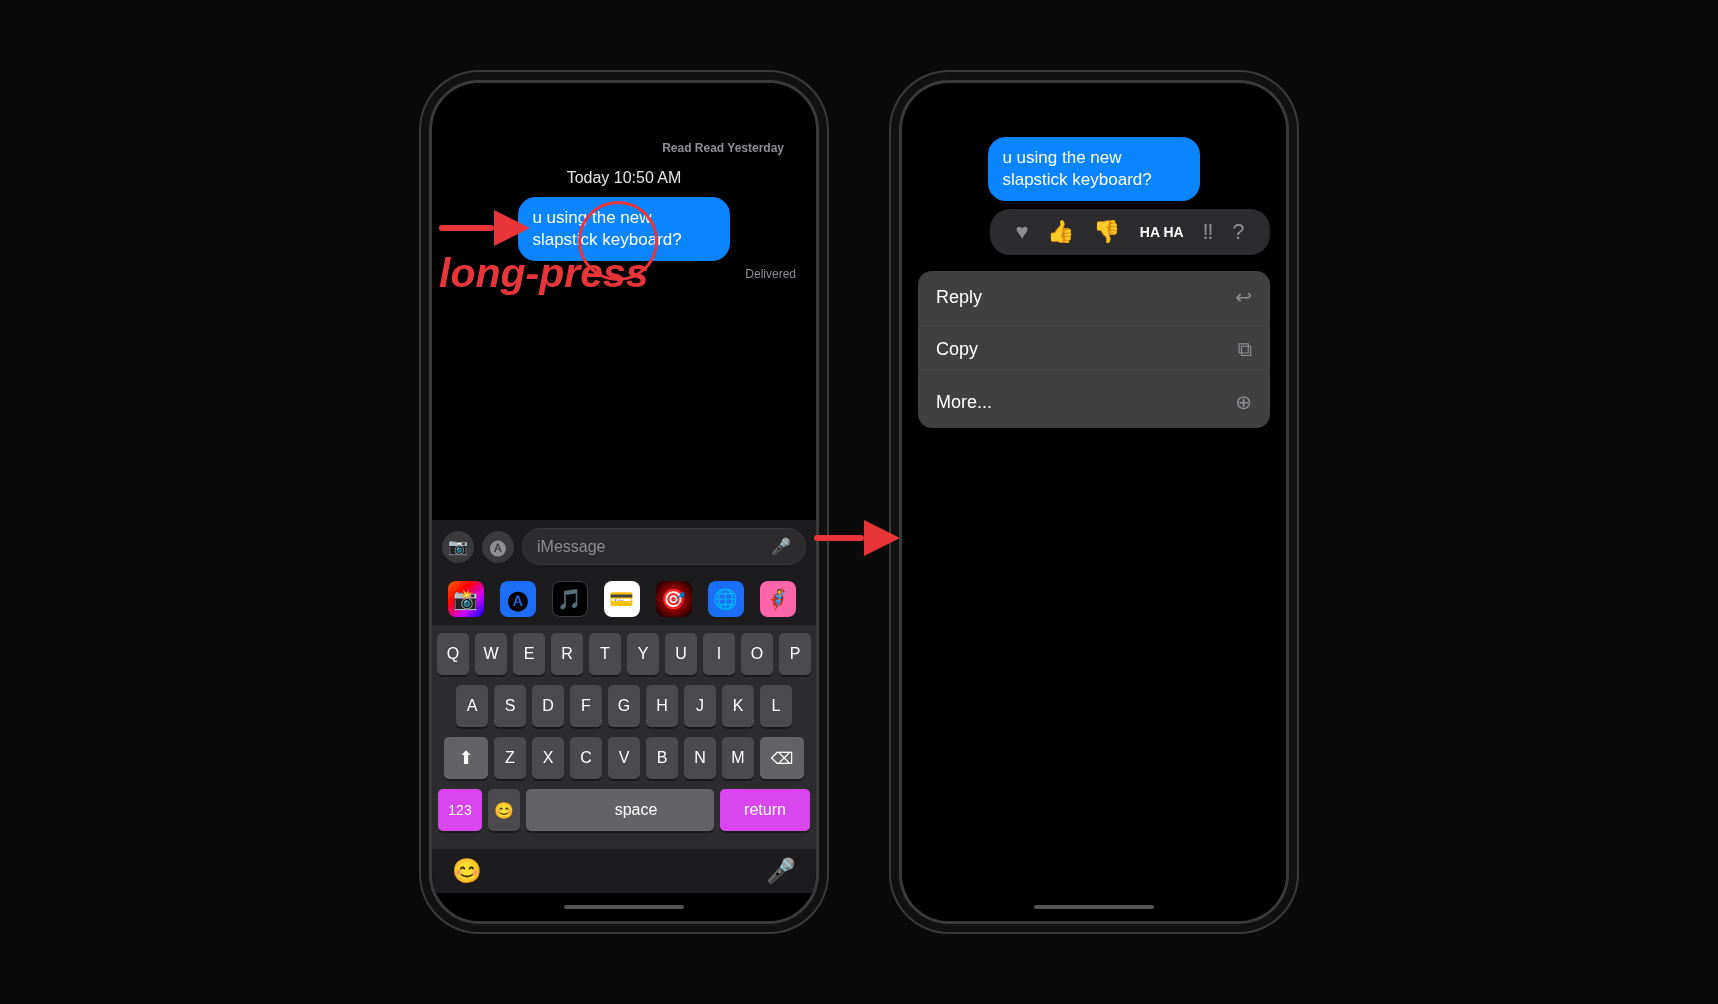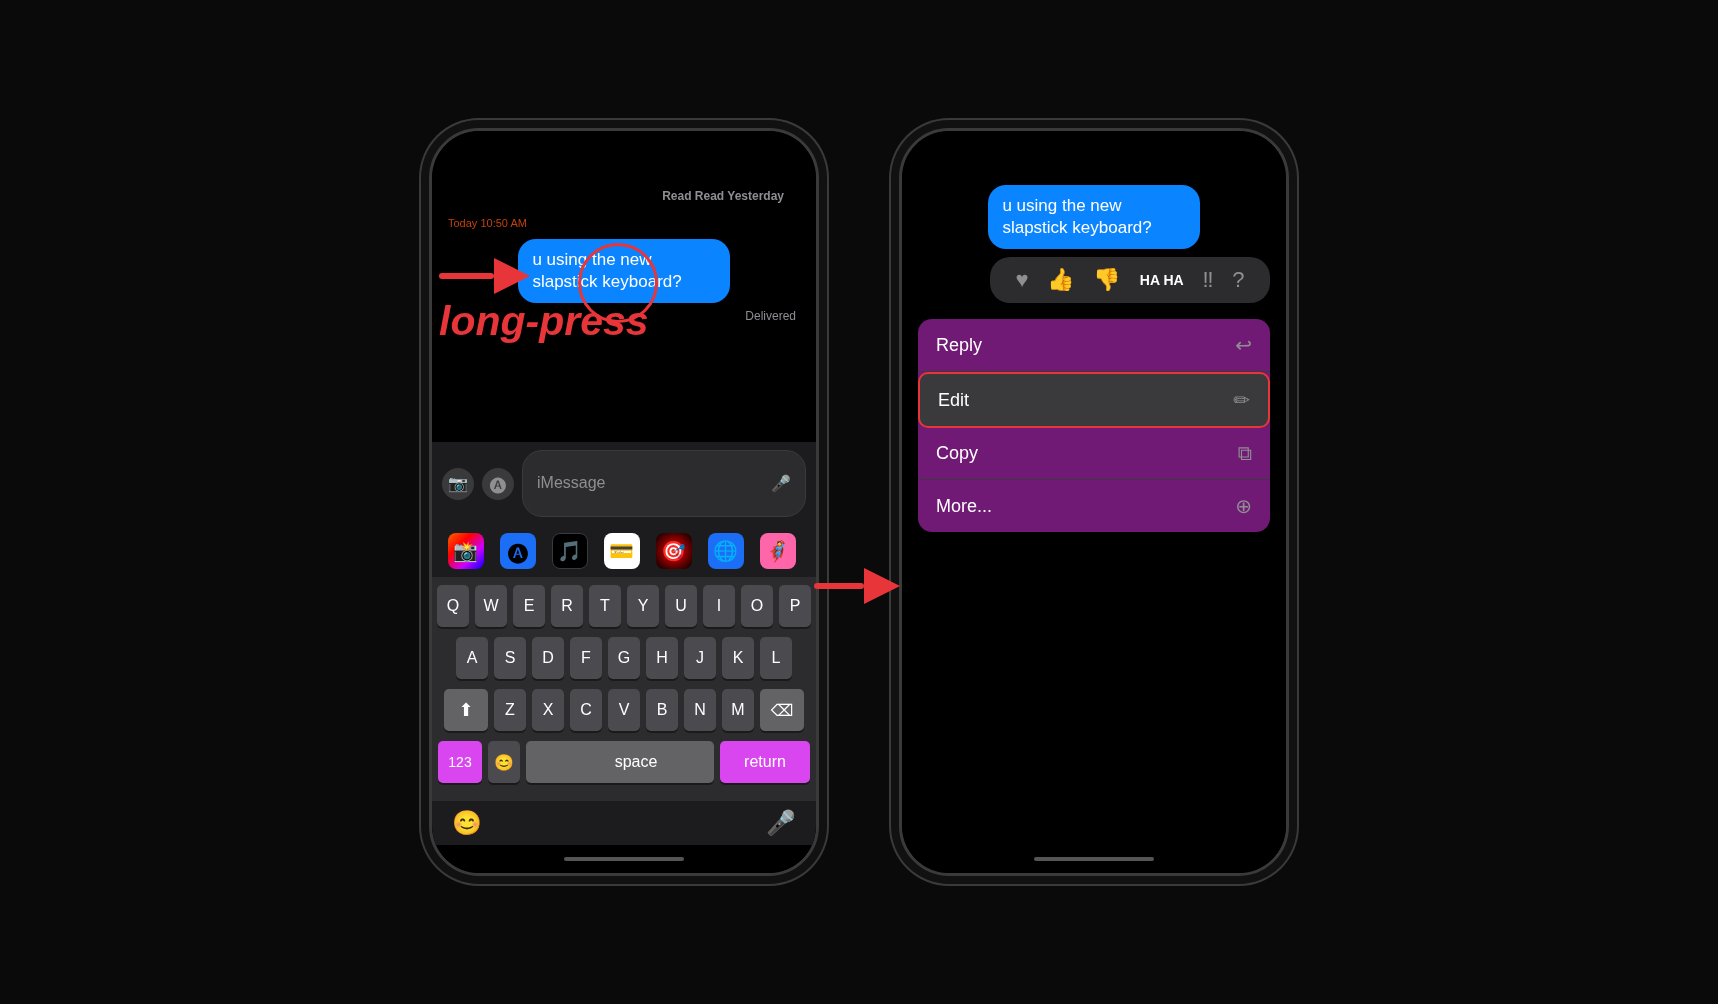--- a/index.html
+++ b/index.html
@@ -11,21 +11,21 @@
       align-items: center;
       justify-content: center;
       gap: 60px;
       font-family: -apple-system, BlinkMacSystemFont, 'SF Pro', 'Helvetica Neue', sans-serif;
       overflow: hidden;
     }
 
     
     .phone {
       width: 390px;
-      height: 748px;
+      height: 844px;
       background: #1c1c1e;
       border-radius: 50px;
       border: 3px solid #3a3a3a;
       overflow: hidden;
       position: relative;
       box-shadow: 0 0 0 8px #111, 0 0 0 10px #3a3a3a;
     }
 
     .phone-inner {
       width: 100%;
@@ -60,23 +60,23 @@
     .read-status {
       text-align: right;
       color: #8e8e93;
       font-size: 12px;
       padding: 4px 16px;
     }
 
     .read-status span { font-weight: 600; color: #8e8e93; }
 
     .timestamp {
-      text-align: left;
-      color: #c2410c;
-      font-size: 11px;
+      text-align: center;
+      color: #e5e5e5;
+      font-size: 16px;
       margin: 6px 0;
     }
 
     .message-bubble {
       background: #0a84ff;
       color: white;
       border-radius: 18px;
       padding: 10px 14px;
       font-size: 17px;
       max-width: 75%;
@@ -126,25 +126,25 @@
       color: #8e8e93;
       font-size: 16px;
       flex-shrink: 0;
     }
 
     .input-field {
       flex: 1;
       background: #2c2c2e;
       border: 1px solid #3a3a3c;
       border-radius: 20px;
-      padding: 23px 14px;
+      padding: 8px 14px;
       color: #8e8e93;
       font-size: 16px;
       display: flex;
-      align-items: flex-start;
+      align-items: flex-end;
       justify-content: space-between;
     }
 
     
     .app-row {
       display: flex;
       align-items: center;
       padding: 8px 16px;
       gap: 16px;
       background: #1c1c1e;
@@ -233,21 +233,21 @@
       width: 280px;
     }
 
     .reaction-emoji {
       font-size: 22px;
       color: #8e8e93;
     }
 
     
     .context-menu {
-      background: #701a75;
+      background: #404040;
       border-radius: 14px;
       overflow: hidden;
       margin-top: 6px;
     }
 
     .menu-item {
       display: flex;
       align-items: center;
       justify-content: space-between;
       padding: 14px 18px;
@@ -438,24 +438,20 @@
           </div>
 
           <div class="context-menu">
 
             <div class="menu-item">
               <span>Reply</span>
               <span class="menu-icon">↩</span>
             </div>
 
 
-            <div class="menu-item" style="background:#3a3a3c; border:2.5px solid #e8353a; border-radius:10px; margin:0;">
-              <span>Edit</span>
-              <span class="menu-icon">✏</span>
-            </div>
 
             <div class="menu-item">
               <span>Copy</span>
               <span class="menu-icon">⧉</span>
             </div>
 
 
             <div class="menu-item">
               <span>More...</span>
               <span class="menu-icon">⊕</span>

